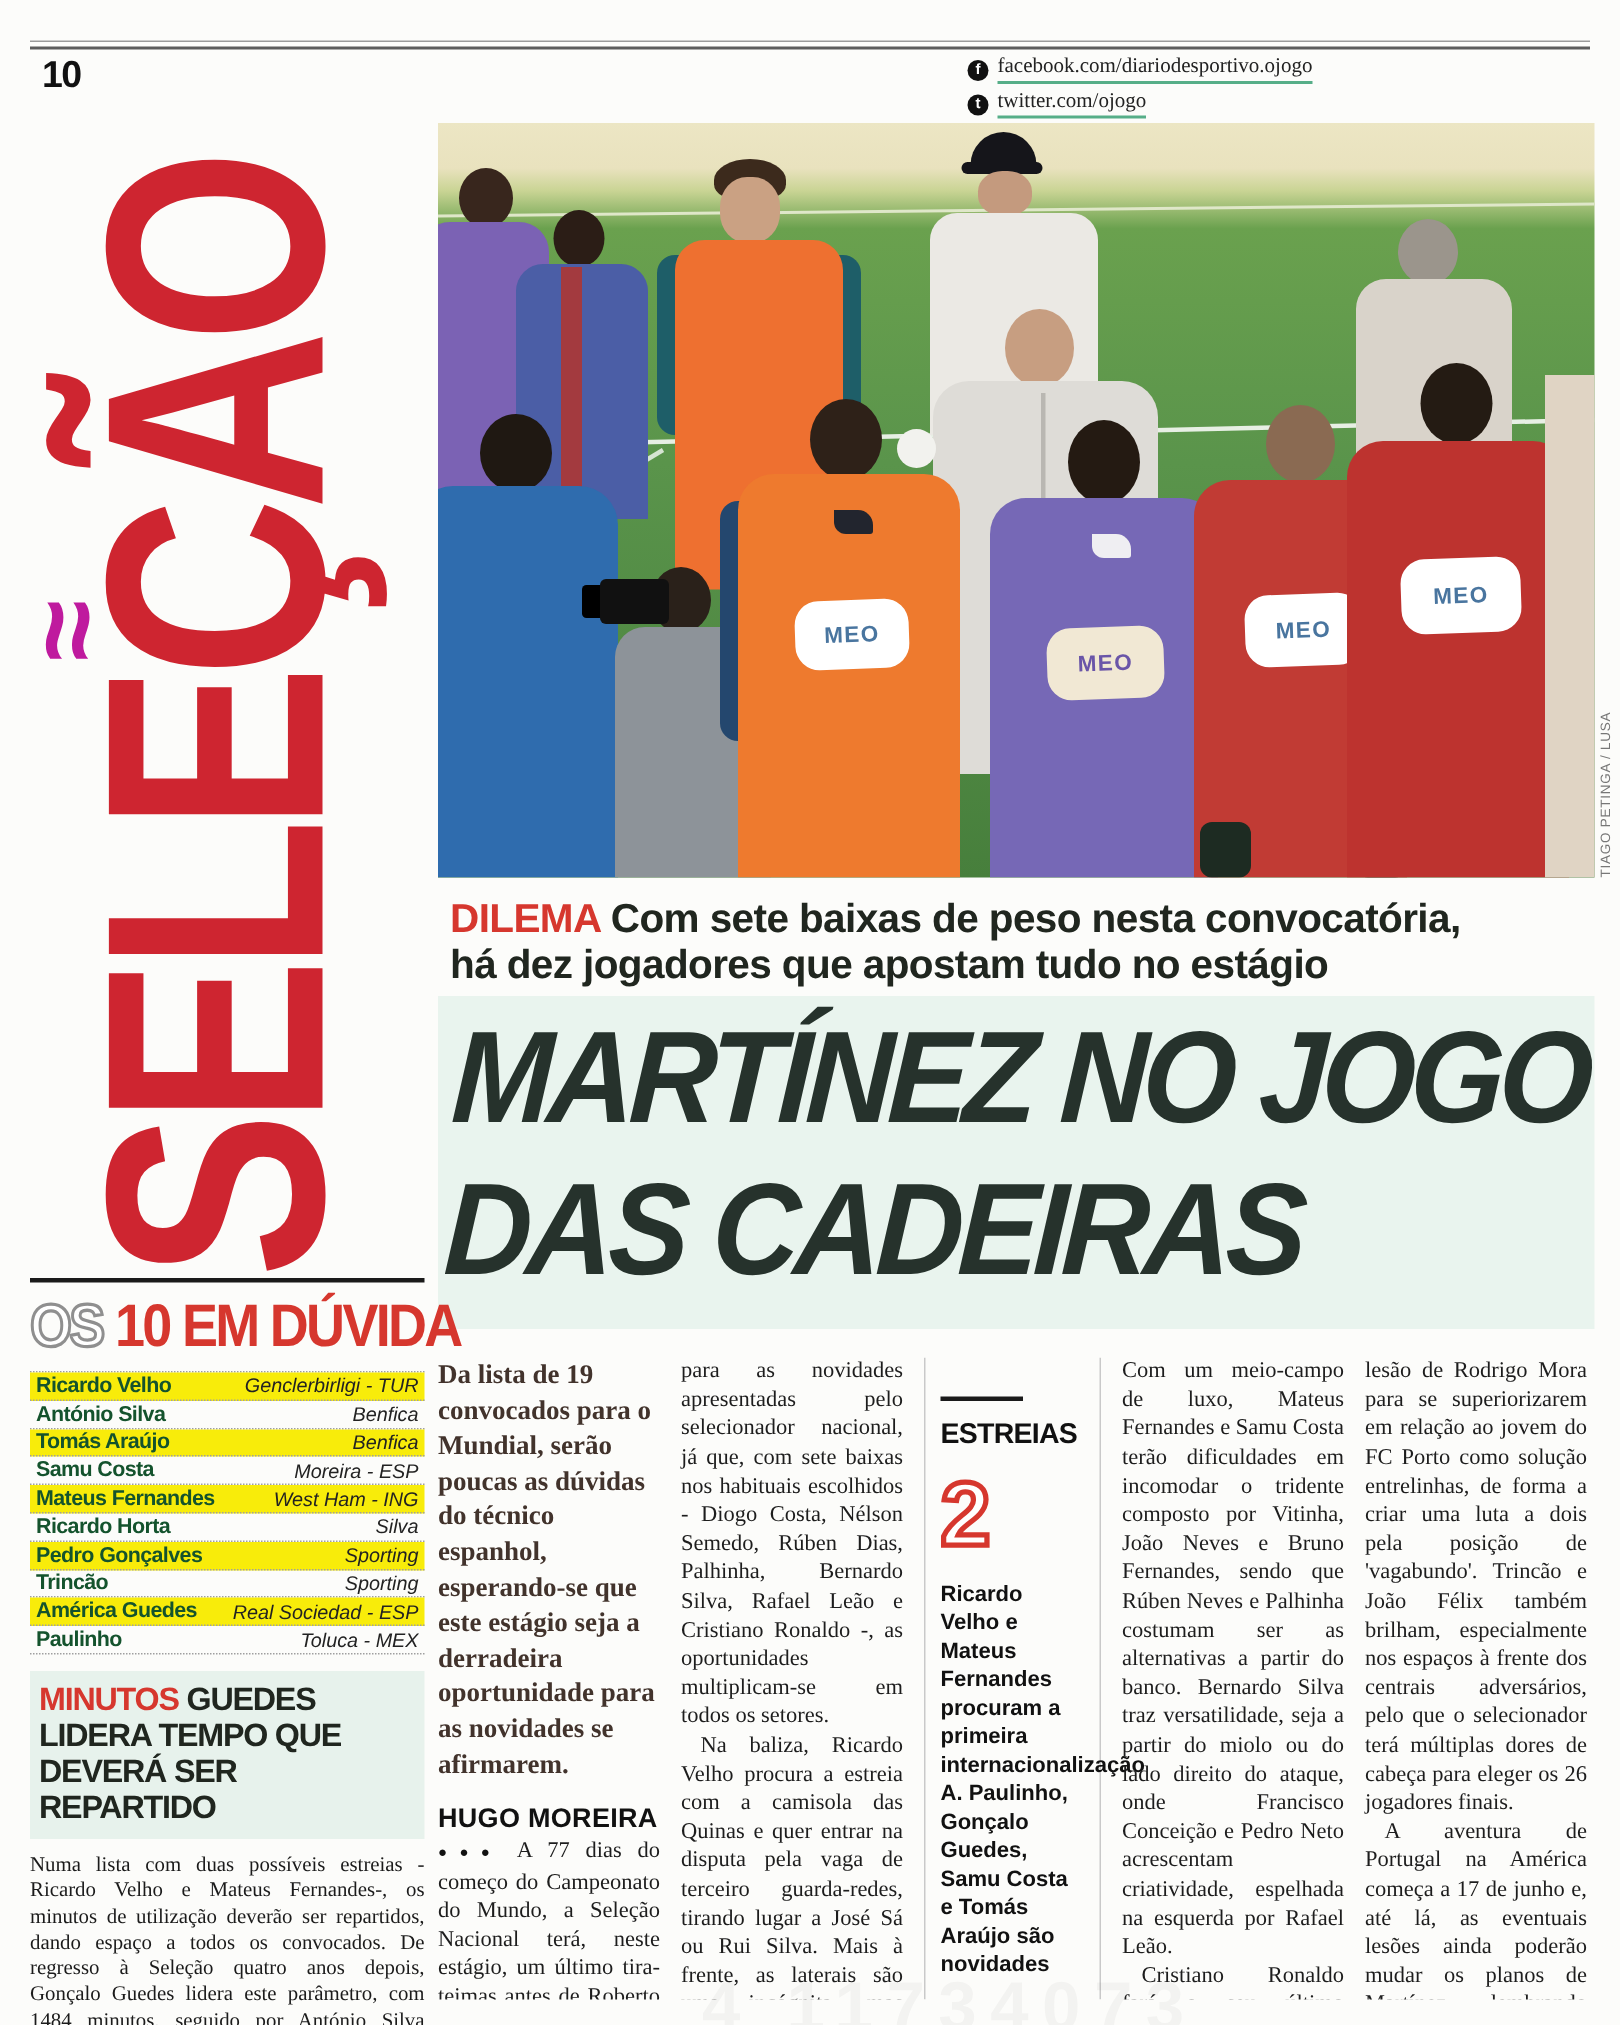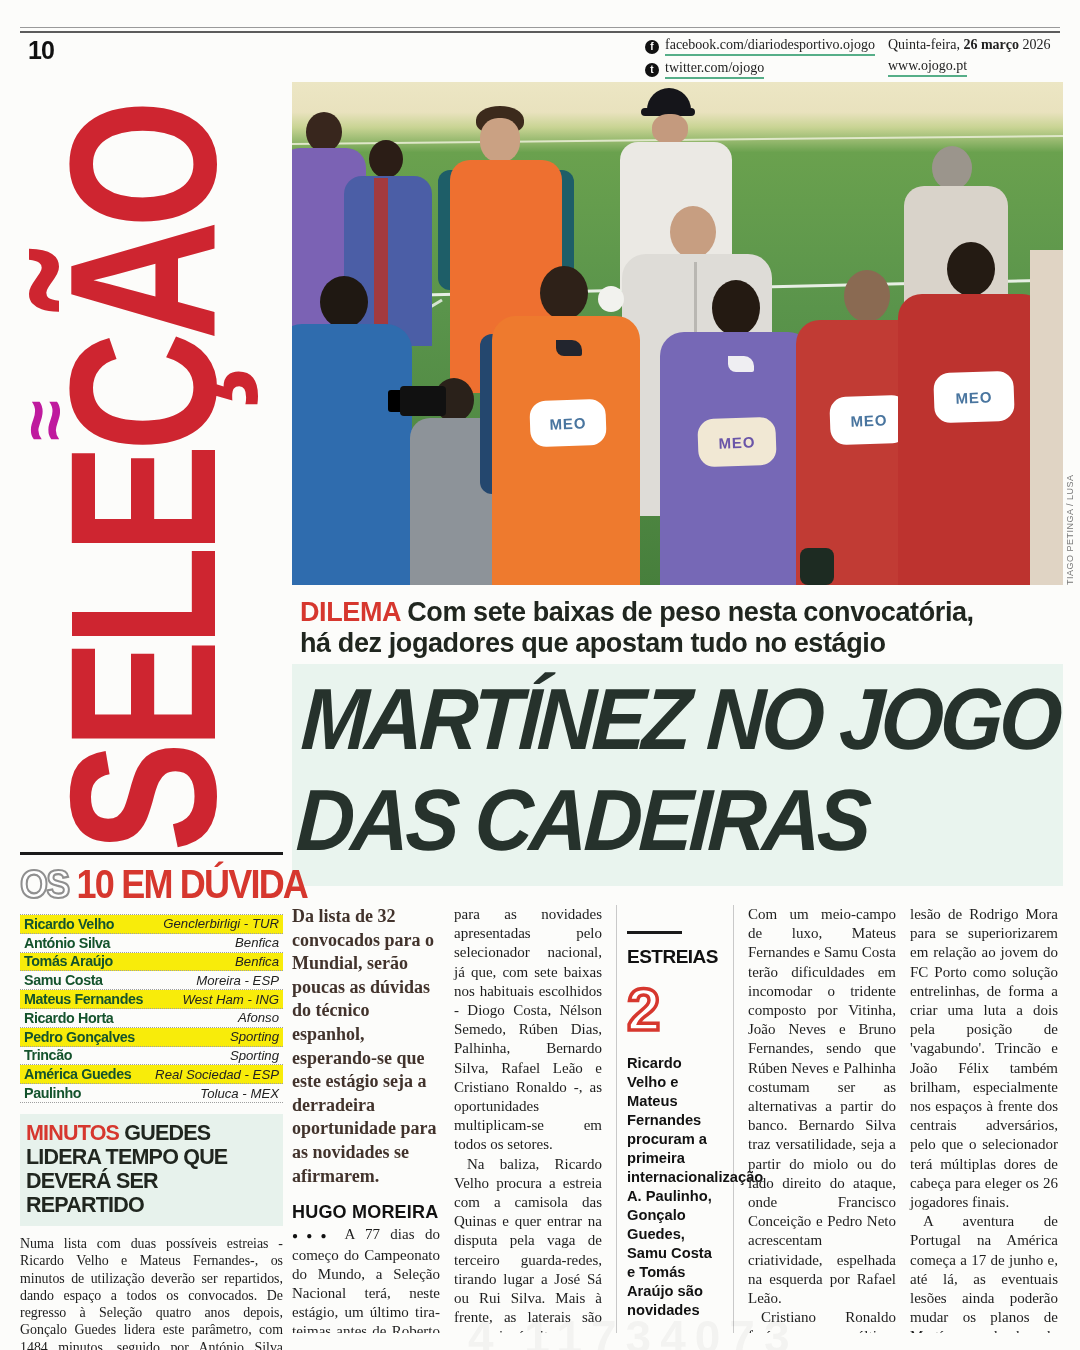--- a/index.html
+++ b/index.html
@@ -94,24 +94,20 @@
   <div class="social">
     <div class="social-row">
       <span class="circle-icon">f</span>
       <span class="greenlink">facebook.com/diariodesportivo.ojogo</span>
     </div>
     <div class="social-row">
       <span class="circle-icon">t</span>
       <span class="greenlink">twitter.com/ojogo</span>
     </div>
   </div>
-  <div class="dateblock">
-    <span>Quinta-feira, </span><span class="b">26 março</span><span> 2026</span><br>
-    <span class="greenlink site">www.ojogo.pt</span>
-  </div>
 
   <div class="selecao">SELEÇÃO</div>
   <div class="tilde">≈</div>
 
   <div class="photo">
     <svg width="771" height="503" viewBox="0 0 771 503">
       <line x1="0" y1="62" x2="771" y2="54" stroke="#dfe7c9" stroke-width="2"></line>
       <line x1="0" y1="216" x2="771" y2="198" stroke="rgba(255,255,255,0.85)" stroke-width="3"></line>
       <line x1="0" y1="308" x2="150" y2="218" stroke="rgba(255,255,255,0.75)" stroke-width="3"></line>
     </svg>
@@ -222,21 +218,21 @@
       <div class="sb-row">
           <span class="name">Samu Costa</span>
           <span class="club">Moreira - ESP</span>
         </div>
       <div class="sb-row hl">
           <span class="name">Mateus Fernandes</span>
           <span class="club">West Ham - ING</span>
         </div>
       <div class="sb-row">
           <span class="name">Ricardo Horta</span>
-          <span class="club">Afonso</span>
+          <span class="club">Silva</span>
         </div>
       <div class="sb-row hl">
           <span class="name">Pedro Gonçalves</span>
           <span class="club">Sporting</span>
         </div>
       <div class="sb-row">
           <span class="name">Trincão</span>
           <span class="club">Sporting</span>
         </div>
       <div class="sb-row hl">
@@ -253,21 +249,21 @@
         <span class="red">MINUTOS </span><span>GUEDES LIDERA TEMPO QUE DEVERÁ SER REPARTIDO</span>
       </div>
       <div class="min-body">
         <span>Numa lista com duas possíveis estreias - Ricardo Velho e Mateus Fernandes-, os minutos de utilização deverão ser repartidos, dando espaço a todos os convocados. De regresso à Seleção quatro anos depois, Gonçalo Guedes lidera este parâmetro, com 1484 minutos, seguido por António Silva (1241') e Trincão (506'). Ricardo Horta (324'), Pedro Gonçalves (88'), Paulinho (81'), Tomás Araújo (63') e Samu Costa (15') completam a lista. </span>
       </div>
     </div>
   </div>
 
   <div class="cols">
     <div class="col colA">
-      <p class="lead">Da lista de 32 convocados para o Mundial, serão poucas as dúvidas do técnico espanhol, esperando-se que este estágio seja a derradeira oportunidade para as novidades se afirmarem.</p>
+      <p class="lead">Da lista de 19 convocados para o Mundial, serão poucas as dúvidas do técnico espanhol, esperando-se que este estágio seja a derradeira oportunidade para as novidades se afirmarem.</p>
       <div class="byline">HUGO MOREIRA</div>
       <p><span class="dots">●●●</span><span> A 77 dias do começo do Campeonato do Mundo, a Seleção Nacional terá, neste estágio, um último tira-teimas antes de Roberto Martínez anunciar a convocatória para a tão aguardada prova.</span></p>
 
     </div>
     <div class="col colA">
       <p>para as novidades apresentadas pelo selecionador nacional, já que, com sete baixas nos habituais escolhidos - Diogo Costa, Nélson Semedo, Rúben Dias, Palhinha, Bernardo Silva, Rafael Leão e Cristiano Ronaldo -, as oportunidades multiplicam-se em todos os setores.</p>
       <p>Na baliza, Ricardo Velho procura a estreia com a camisola das Quinas e quer entrar na disputa pela vaga de terceiro guarda-redes, tirando lugar a José Sá ou Rui Silva. Mais à frente, as laterais são uma incógnita, mas Martínez deverá apostar em jogadores polivalentes como Diogo Dalot, João Cancelo e Matheus Nunes, com Nuno Mendes com o estatuto de indiscutível e Nélson Semedo a trazer velocidade e poder físico.</p>
     </div>
     <div class="colE">
       <div class="est-rule"></div>

